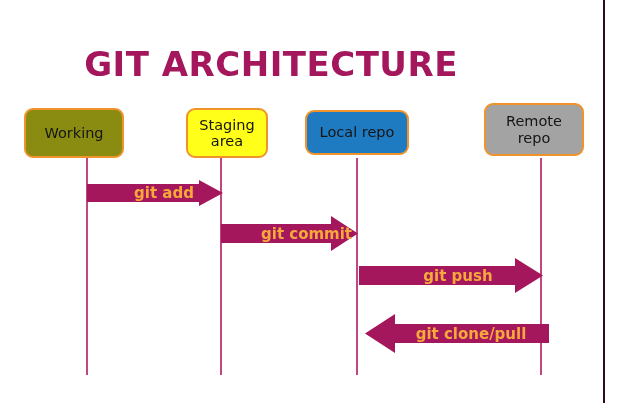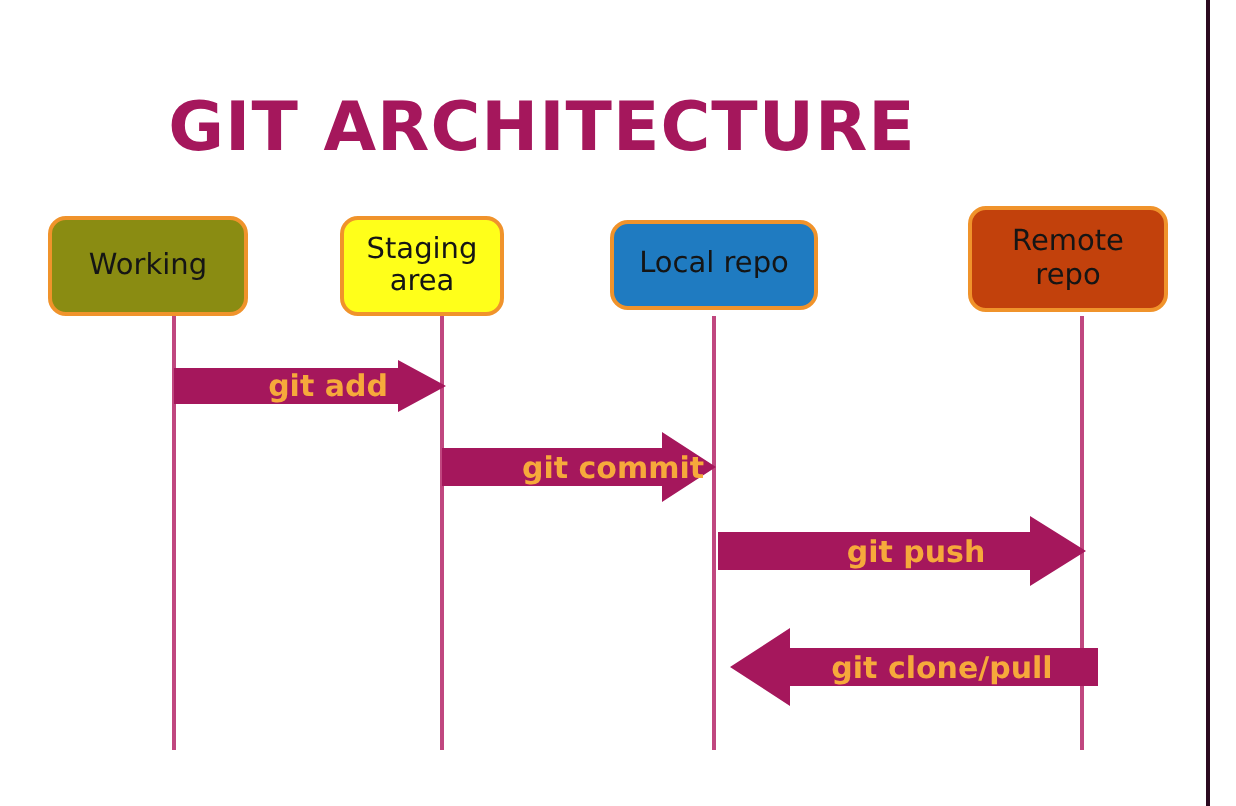--- a/index.html
+++ b/index.html
@@ -63,23 +63,23 @@
     text-align: center;
     line-height: 1.12;
     font-size: 14.5px;
     color: #151515;
     font-family: "DejaVu Sans", sans-serif;
     padding: 2px 4px;
   }
   .node span { display: block; }
 
   .node-working  { left: 24px;  top: 108px; width: 100px; height: 50px; background: #8a8c12; }
-  .node-staging  { left: 170px; top: 108px; width: 82px;  height: 50px; background: #ffff1a; }
+  .node-staging  { left: 186px; top: 108px; width: 82px;  height: 50px; background: #ffff1a; }
   .node-local    { left: 305px; top: 110px; width: 104px; height: 45px; background: #1f7bc1; }
-  .node-remote   { left: 484px; top: 103px; width: 100px; height: 53px; background: #c2410c; }
+  .node-remote   { left: 484px; top: 103px; width: 100px; height: 53px; background: #a3a3a3; }
 
   
   .arrow {
     position: absolute;
     display: flex;
     align-items: center;
     color: #f6a93b;
     font-weight: bold;
     font-size: 15px;
     font-family: "DejaVu Sans", sans-serif;

